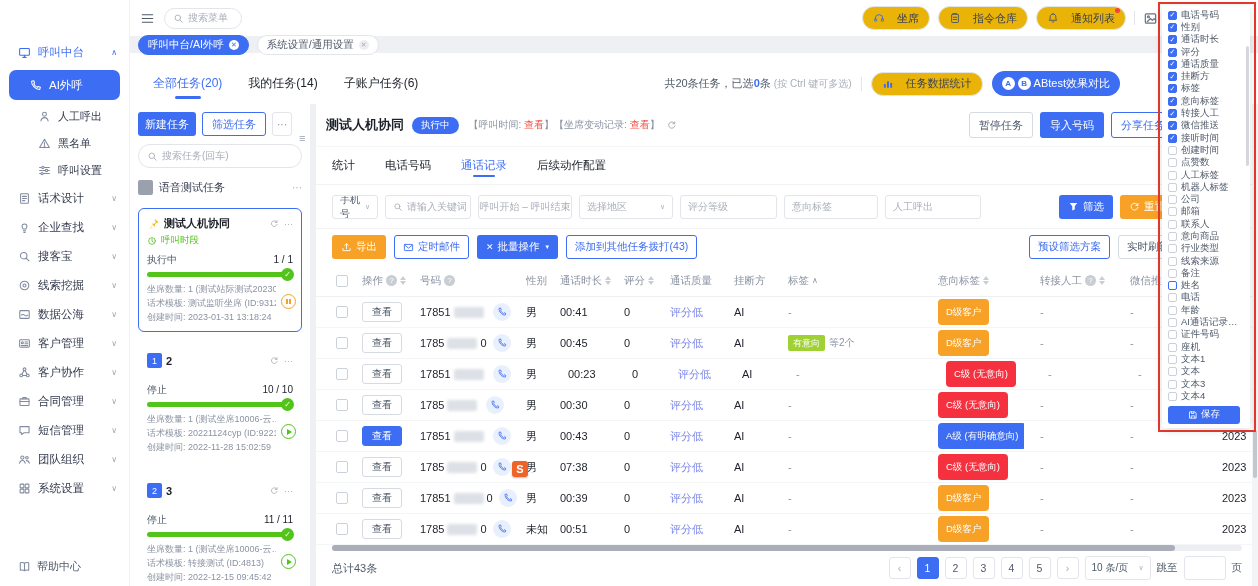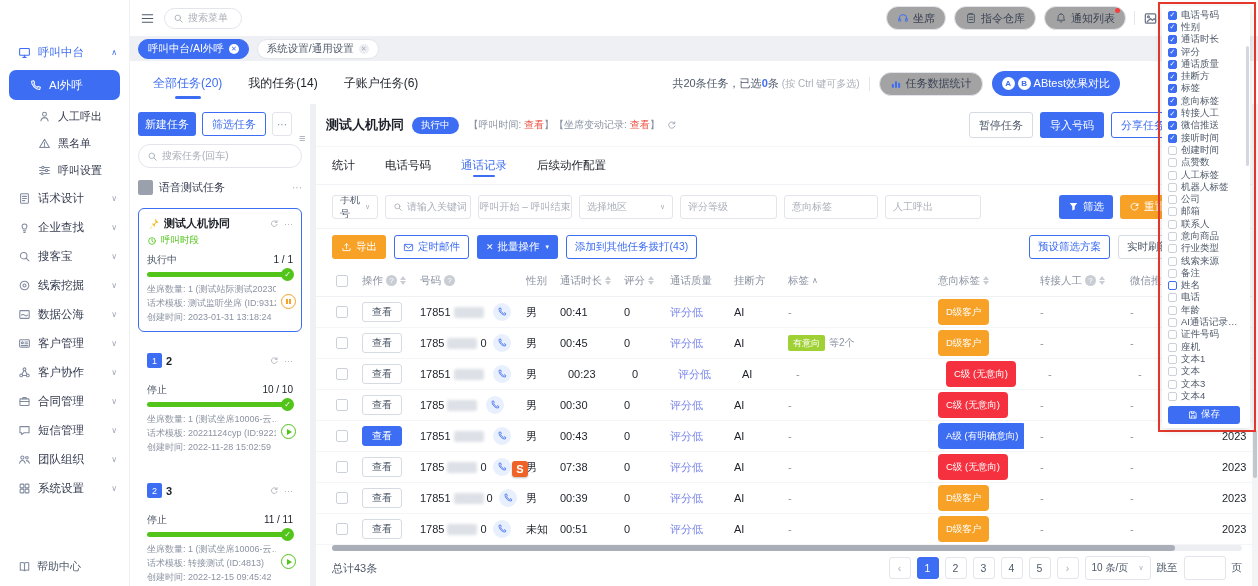--- a/index.html
+++ b/index.html
@@ -21,28 +21,28 @@
 .sb-item.sel .icn{color:#fff}
 .sb-footer{position:absolute;left:18px;bottom:12px;display:flex;gap:6px;align-items:center;font-size:11px;color:#4e5969}
 .sb-footer .icn{width:13px;height:13px;color:#818a9e}
 
 #topbar{position:absolute;left:130px;top:0;width:1128px;height:36px;background:#fff;display:flex;align-items:center;padding:0 100px 0 10px;z-index:2}
 .hamb{color:#4e5969;width:15px;height:15px;cursor:pointer}
 .searchpill{display:flex;align-items:center;gap:4px;width:78px;height:21px;border:1px solid #e3e5eb;border-radius:11px;margin-left:9px;padding:0 8px}
 .searchpill .icn{width:11px;height:11px;color:#a9aeb8}
 .ph{font-size:10px;color:#a9aeb8;white-space:nowrap}
 .tb-right{margin-left:auto;display:flex;align-items:center;gap:8px}
-.tb-pill{display:inline-flex;align-items:center;gap:4px;height:24px;padding:0 10px;border:1px solid #e3e5eb;border-radius:13px;background:#a3a3a3;font-size:11px;color:#3a4254;cursor:pointer;position:relative;font-family:Liberation Mono, monospace;white-space:nowrap}
+.tb-pill{display:inline-flex;align-items:center;gap:12px;height:24px;padding:0 10px;border:1px solid #e3e5eb;border-radius:13px;background:#eab308;font-size:11px;color:#3a4254;cursor:pointer;position:relative;font-family:Liberation Mono, monospace;white-space:nowrap}
 .tb-pill .icn{width:12px;height:12px;color:#4e5969}
 .tb-pill.agent .icn{color:#3d6df2}
 .dot{position:absolute;right:5px;top:1px;width:5px;height:5px;border-radius:50%;background:#f53f3f}
 .vdiv{width:1px;height:14px;background:#e3e5eb}
 .imgicn{width:15px;height:15px;color:#6b7385;cursor:pointer}
 
-#crumbs{position:absolute;left:130px;top:36px;width:1128px;height:25px;background:#eef0f4;display:flex;align-items:center;gap:8px;padding-left:8px;z-index:2}
+#crumbs{position:absolute;left:130px;top:36px;width:1128px;height:17px;background:#eef0f4;display:flex;align-items:center;gap:8px;padding-left:8px;z-index:2}
 .crumb{display:inline-flex;align-items:center;gap:5px;height:20px;padding:0 9px;border-radius:11px;background:#fff;border:1px solid #e3e5eb;font-size:10.5px;color:#4e5969;cursor:pointer;white-space:nowrap}
 .crumb .cx{font-size:7px;color:#a9aeb8;width:10px;height:10px;border-radius:50%;display:inline-flex;align-items:center;justify-content:center;background:#eceef2}
 .crumb.active{background:#3d6df2;border-color:#3d6df2;color:#fff}
 .crumb.active .cx{background:#fff;color:#3d6df2}
 
 #taskstabs{position:absolute;left:130px;top:63px;width:1128px;height:41px;background:#fff;display:flex;align-items:center;padding:0 138px 0 10px;z-index:2}
 #tt-items{display:flex;height:100%}
 .tt-item{display:flex;align-items:center;padding:0 13px;font-size:12px;color:#1d2129;cursor:pointer;position:relative;white-space:nowrap}
 .tt-item.active{color:#3d6df2}
 .tt-item.active::after{content:"";position:absolute;left:50%;transform:translateX(-50%);bottom:5px;width:26px;height:3px;border-radius:2px;background:#3d6df2}

